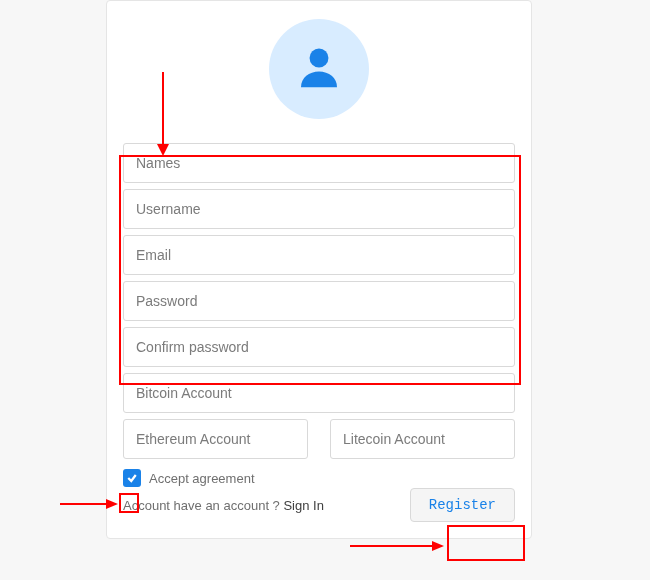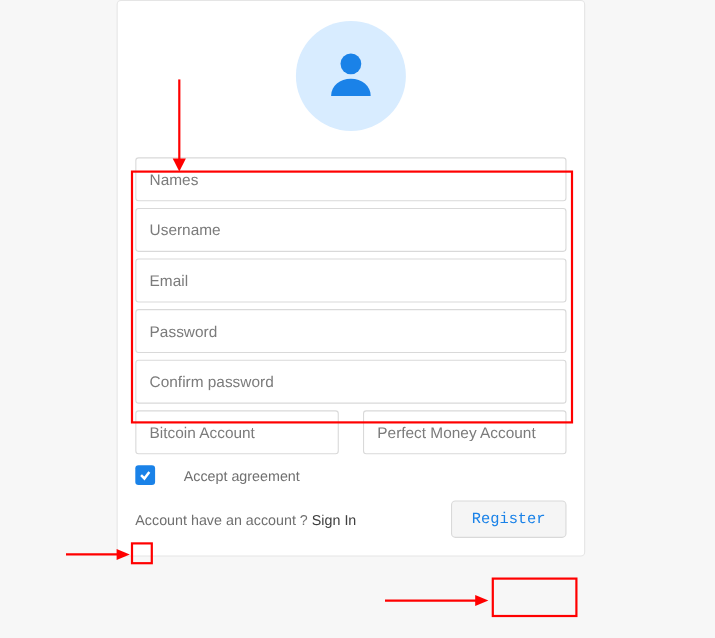--- a/index.html
+++ b/index.html
@@ -59,22 +59,21 @@
       margin-bottom: 6px;
     }
     .acct-row .field {
       flex: 1;
       margin-bottom: 0;
     }
     .agree-row {
       display: flex;
       align-items: center;
       margin-top: 10px;
-      margin-bottom: 14px;
-      gap: 18px;
+      margin-bottom: 1px;
     }
     .chk {
       width: 18px;
       height: 18px;
       background: #1a82e8;
       border-radius: 3px;
       display: inline-flex;
       align-items: center;
       justify-content: center;
       margin-right: 8px;
@@ -170,21 +169,24 @@
   </div>
 
   <input class="field" type="text" placeholder="Names" style="">
   <input class="field" type="text" placeholder="Username" style="">
   <input class="field" type="text" placeholder="Email" style="">
   <input class="field" type="password" placeholder="Password" style="">
   <input class="field" type="password" placeholder="Confirm password" style="">
 
   <div class="acct-row">
     <input class="field" type="text" placeholder="Bitcoin Account" style="">
-    <input class="field" type="text" placeholder="Perfect Money Account" style="">
+  </div>
+  <div class="acct-row">
+    <input class="field" type="text" placeholder="Ethereum Account" style="">
+    <input class="field" type="text" placeholder="Litecoin Account" style="">
   </div>
 
   <div class="agree-row">
     <span class="chk">
       <svg viewBox="0 0 16 16">
           <polyline points="3,8 7,12 13,4"></polyline>
         </svg>
     </span>
     <span class="agree-text">Accept agreement</span>
   </div>

